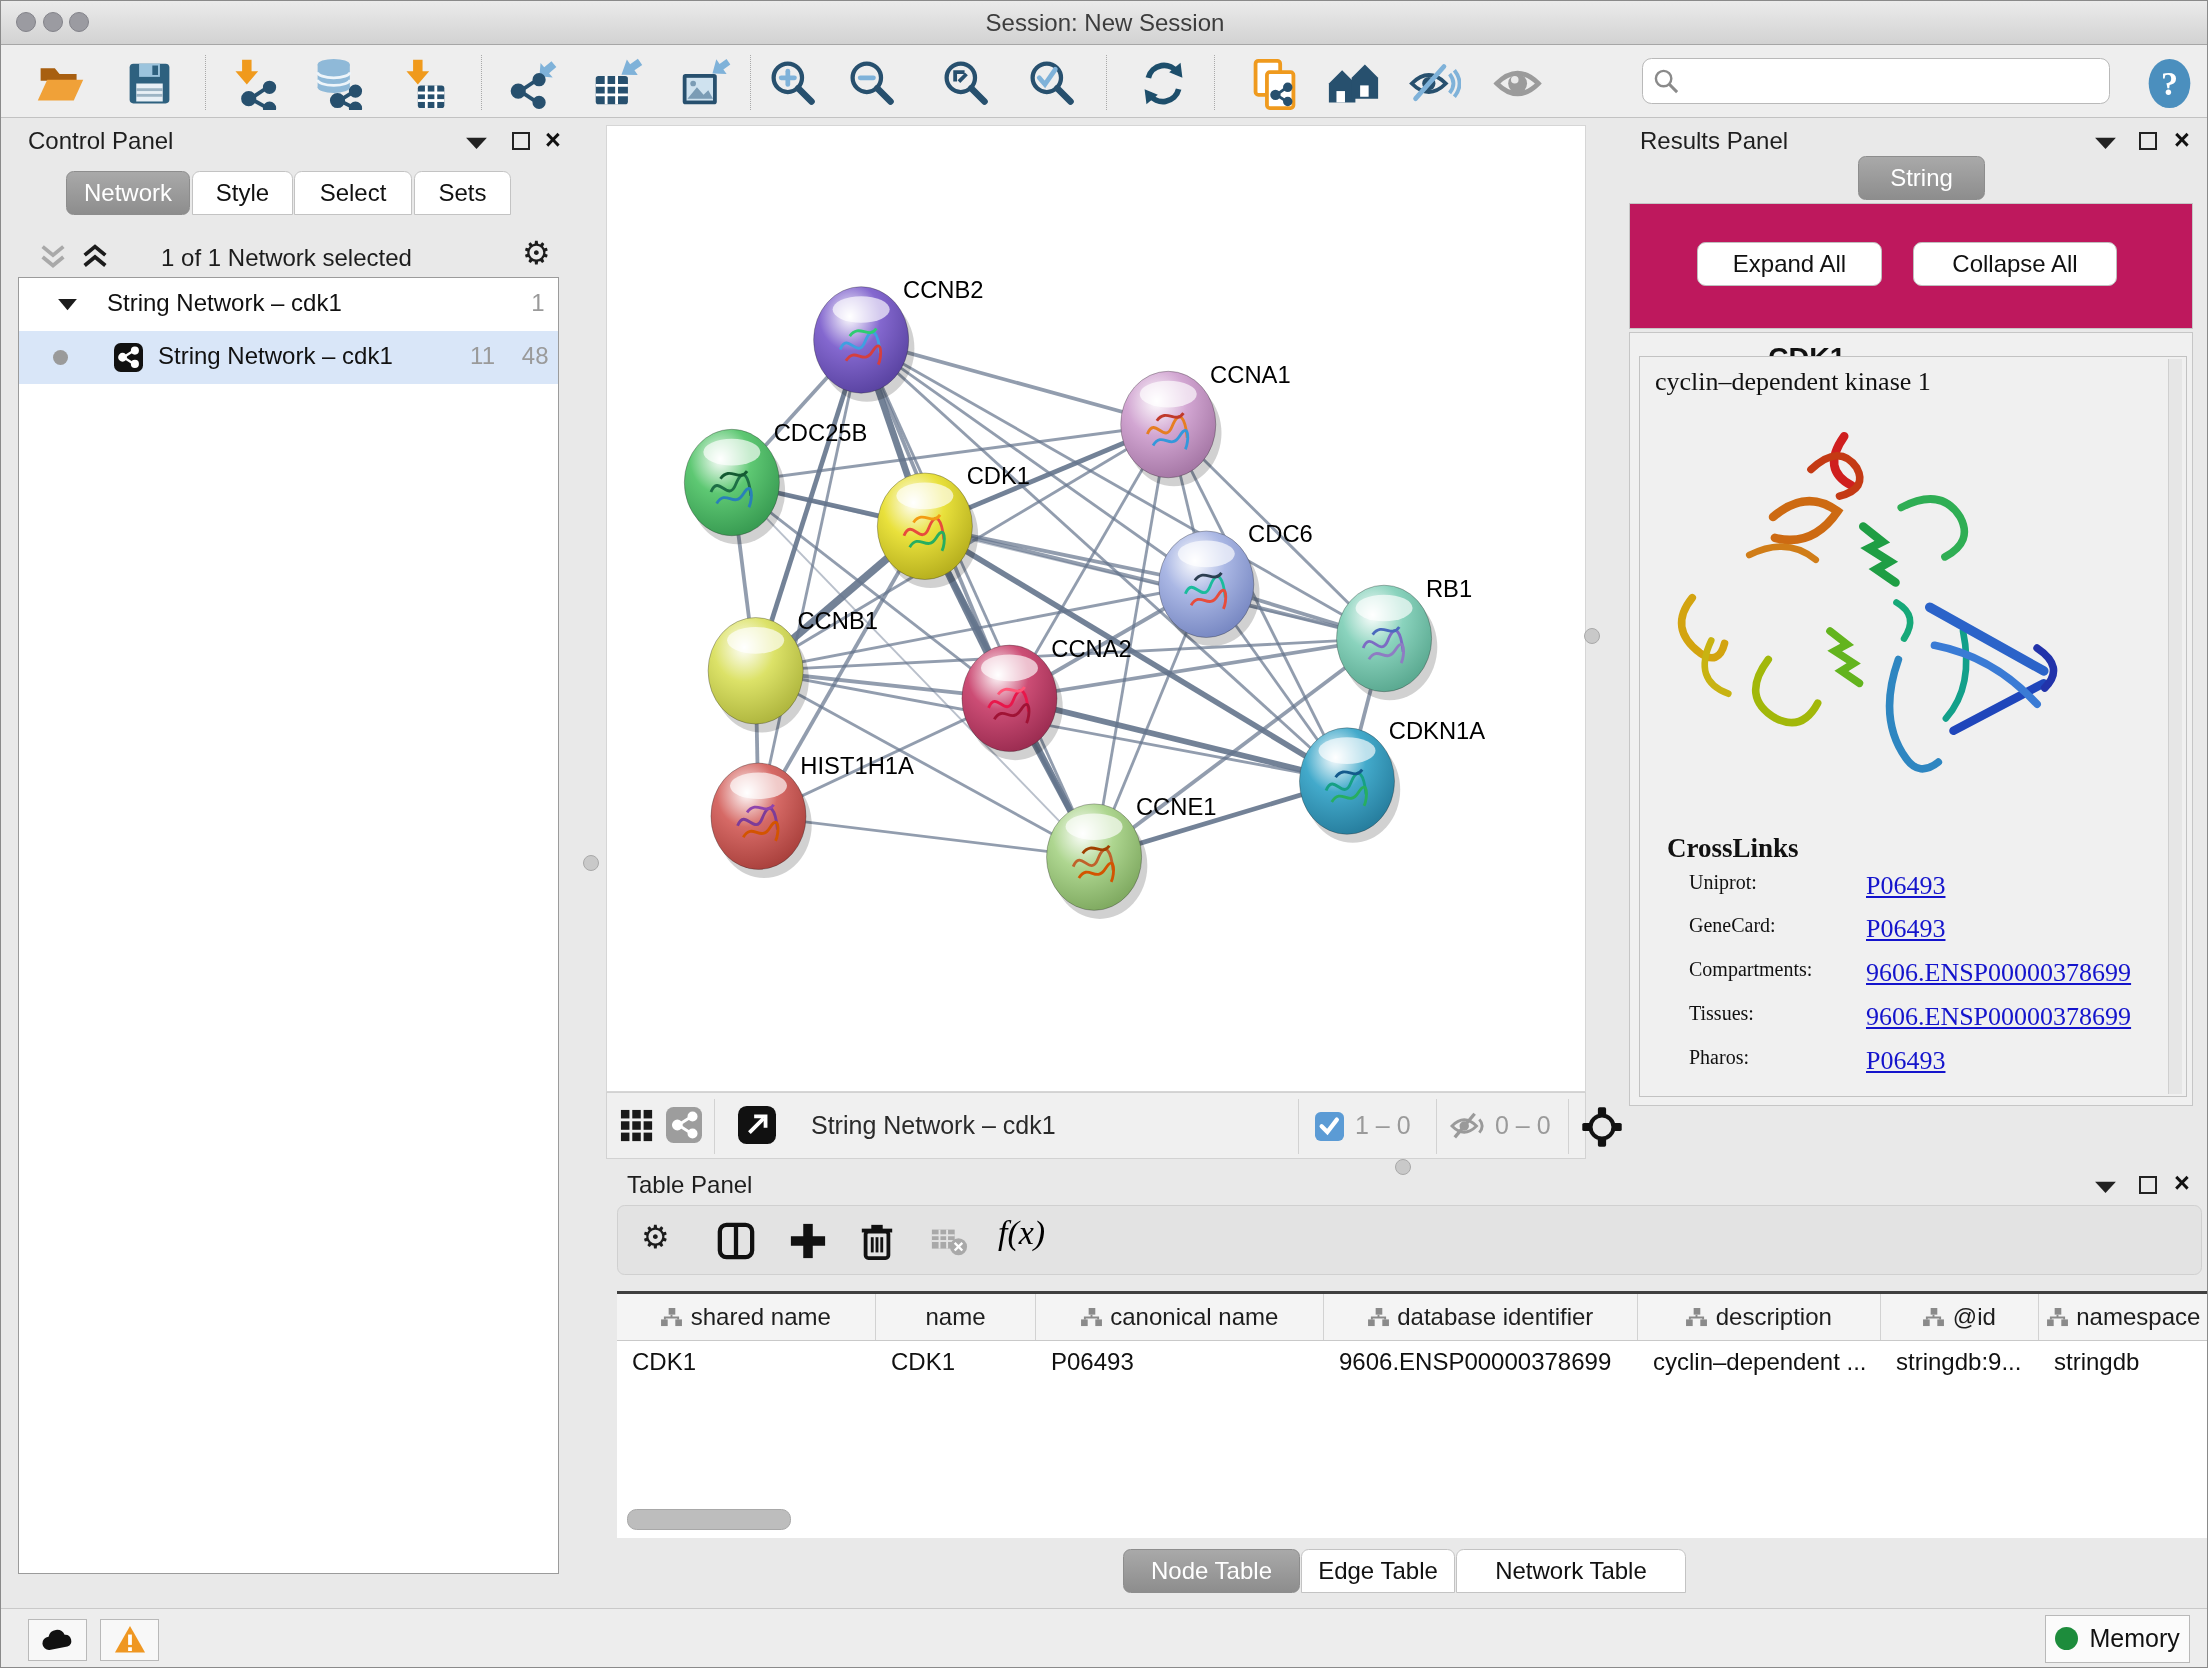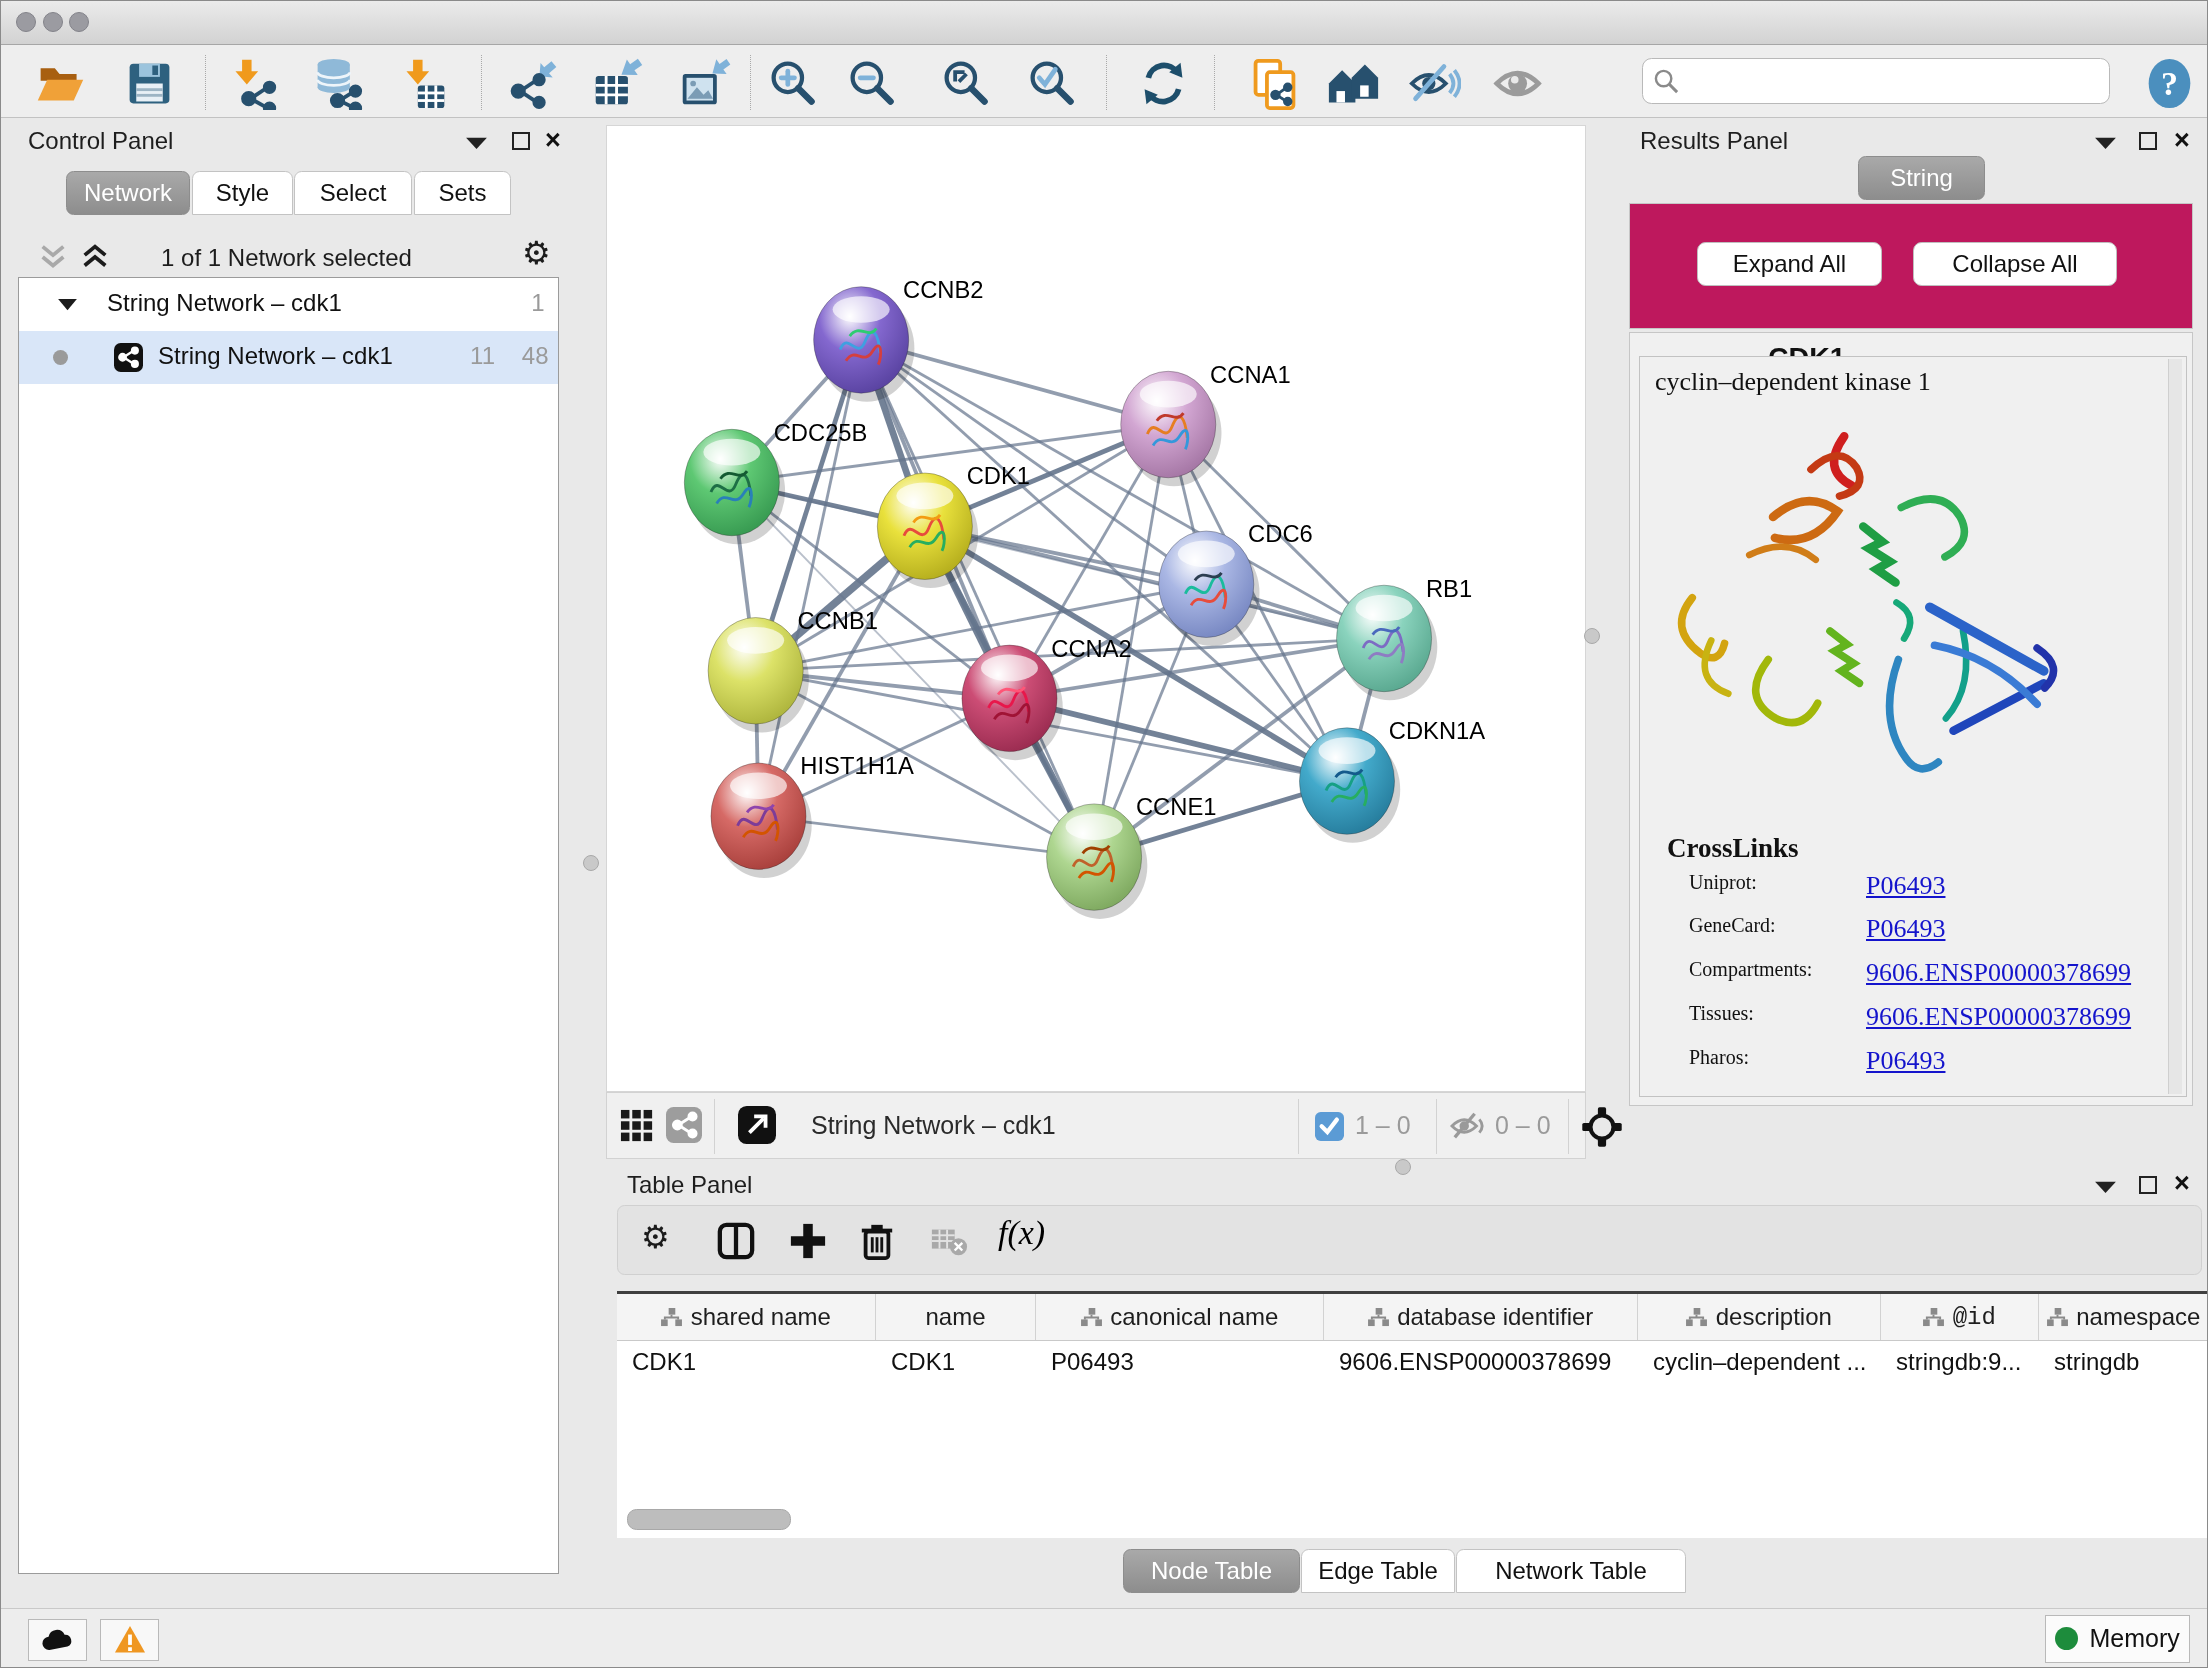--- a/index.html
+++ b/index.html
@@ -80,20 +80,21 @@
 </style>
 </head>
 <body>
 
 <div class="window">
 
   <div class="titlebar">
     <div class="tl-dot" style="left:15px"></div>
     <div class="tl-dot" style="left:42px"></div>
     <div class="tl-dot" style="left:68px"></div>
+    <div class="win-title">Session: New Session</div>
   </div>
 
   <div class="toolbar">
     <svg class="tbi" style="left:60px" viewBox="0 0 56 56">
         <path d="M7 12h15l5 6h18v7H7z" fill="#a85f10"></path>
         <path d="M4 46 L14 24 H52 L42 46 Z" fill="#f0a138"></path>
       </svg>
     <svg class="tbi" style="left:149px" viewBox="0 0 56 56">
         <rect x="7" y="7" width="42" height="42" rx="4" fill="#2e617f"></rect>
         <rect x="17" y="7" width="22" height="14" fill="#9cc4dd"></rect>
@@ -726,21 +727,21 @@
                 <rect x="8" y="0" width="7" height="7"></rect>
                 <rect x="0" y="12" width="7" height="7"></rect>
                 <rect x="15" y="12" width="7" height="7"></rect>
               </g>
               <g stroke="#8a8a8a" stroke-width="2" fill="none">
                 <path d="M11 7 V10 M4 12 V10 H18 V12"></path>
               </g>
             </svg>
             <span>description</span>
           </div>
-          <div class="th" style="width: 158px; font-family: Liberation Mono, monospace;">
+          <div class="th" style="width: 158px;">
             <svg width="21" height="19" viewBox="0 0 22 20">
               <g fill="#8a8a8a">
                 <rect x="8" y="0" width="7" height="7"></rect>
                 <rect x="0" y="12" width="7" height="7"></rect>
                 <rect x="15" y="12" width="7" height="7"></rect>
               </g>
               <g stroke="#8a8a8a" stroke-width="2" fill="none">
                 <path d="M11 7 V10 M4 12 V10 H18 V12"></path>
               </g>
             </svg>

